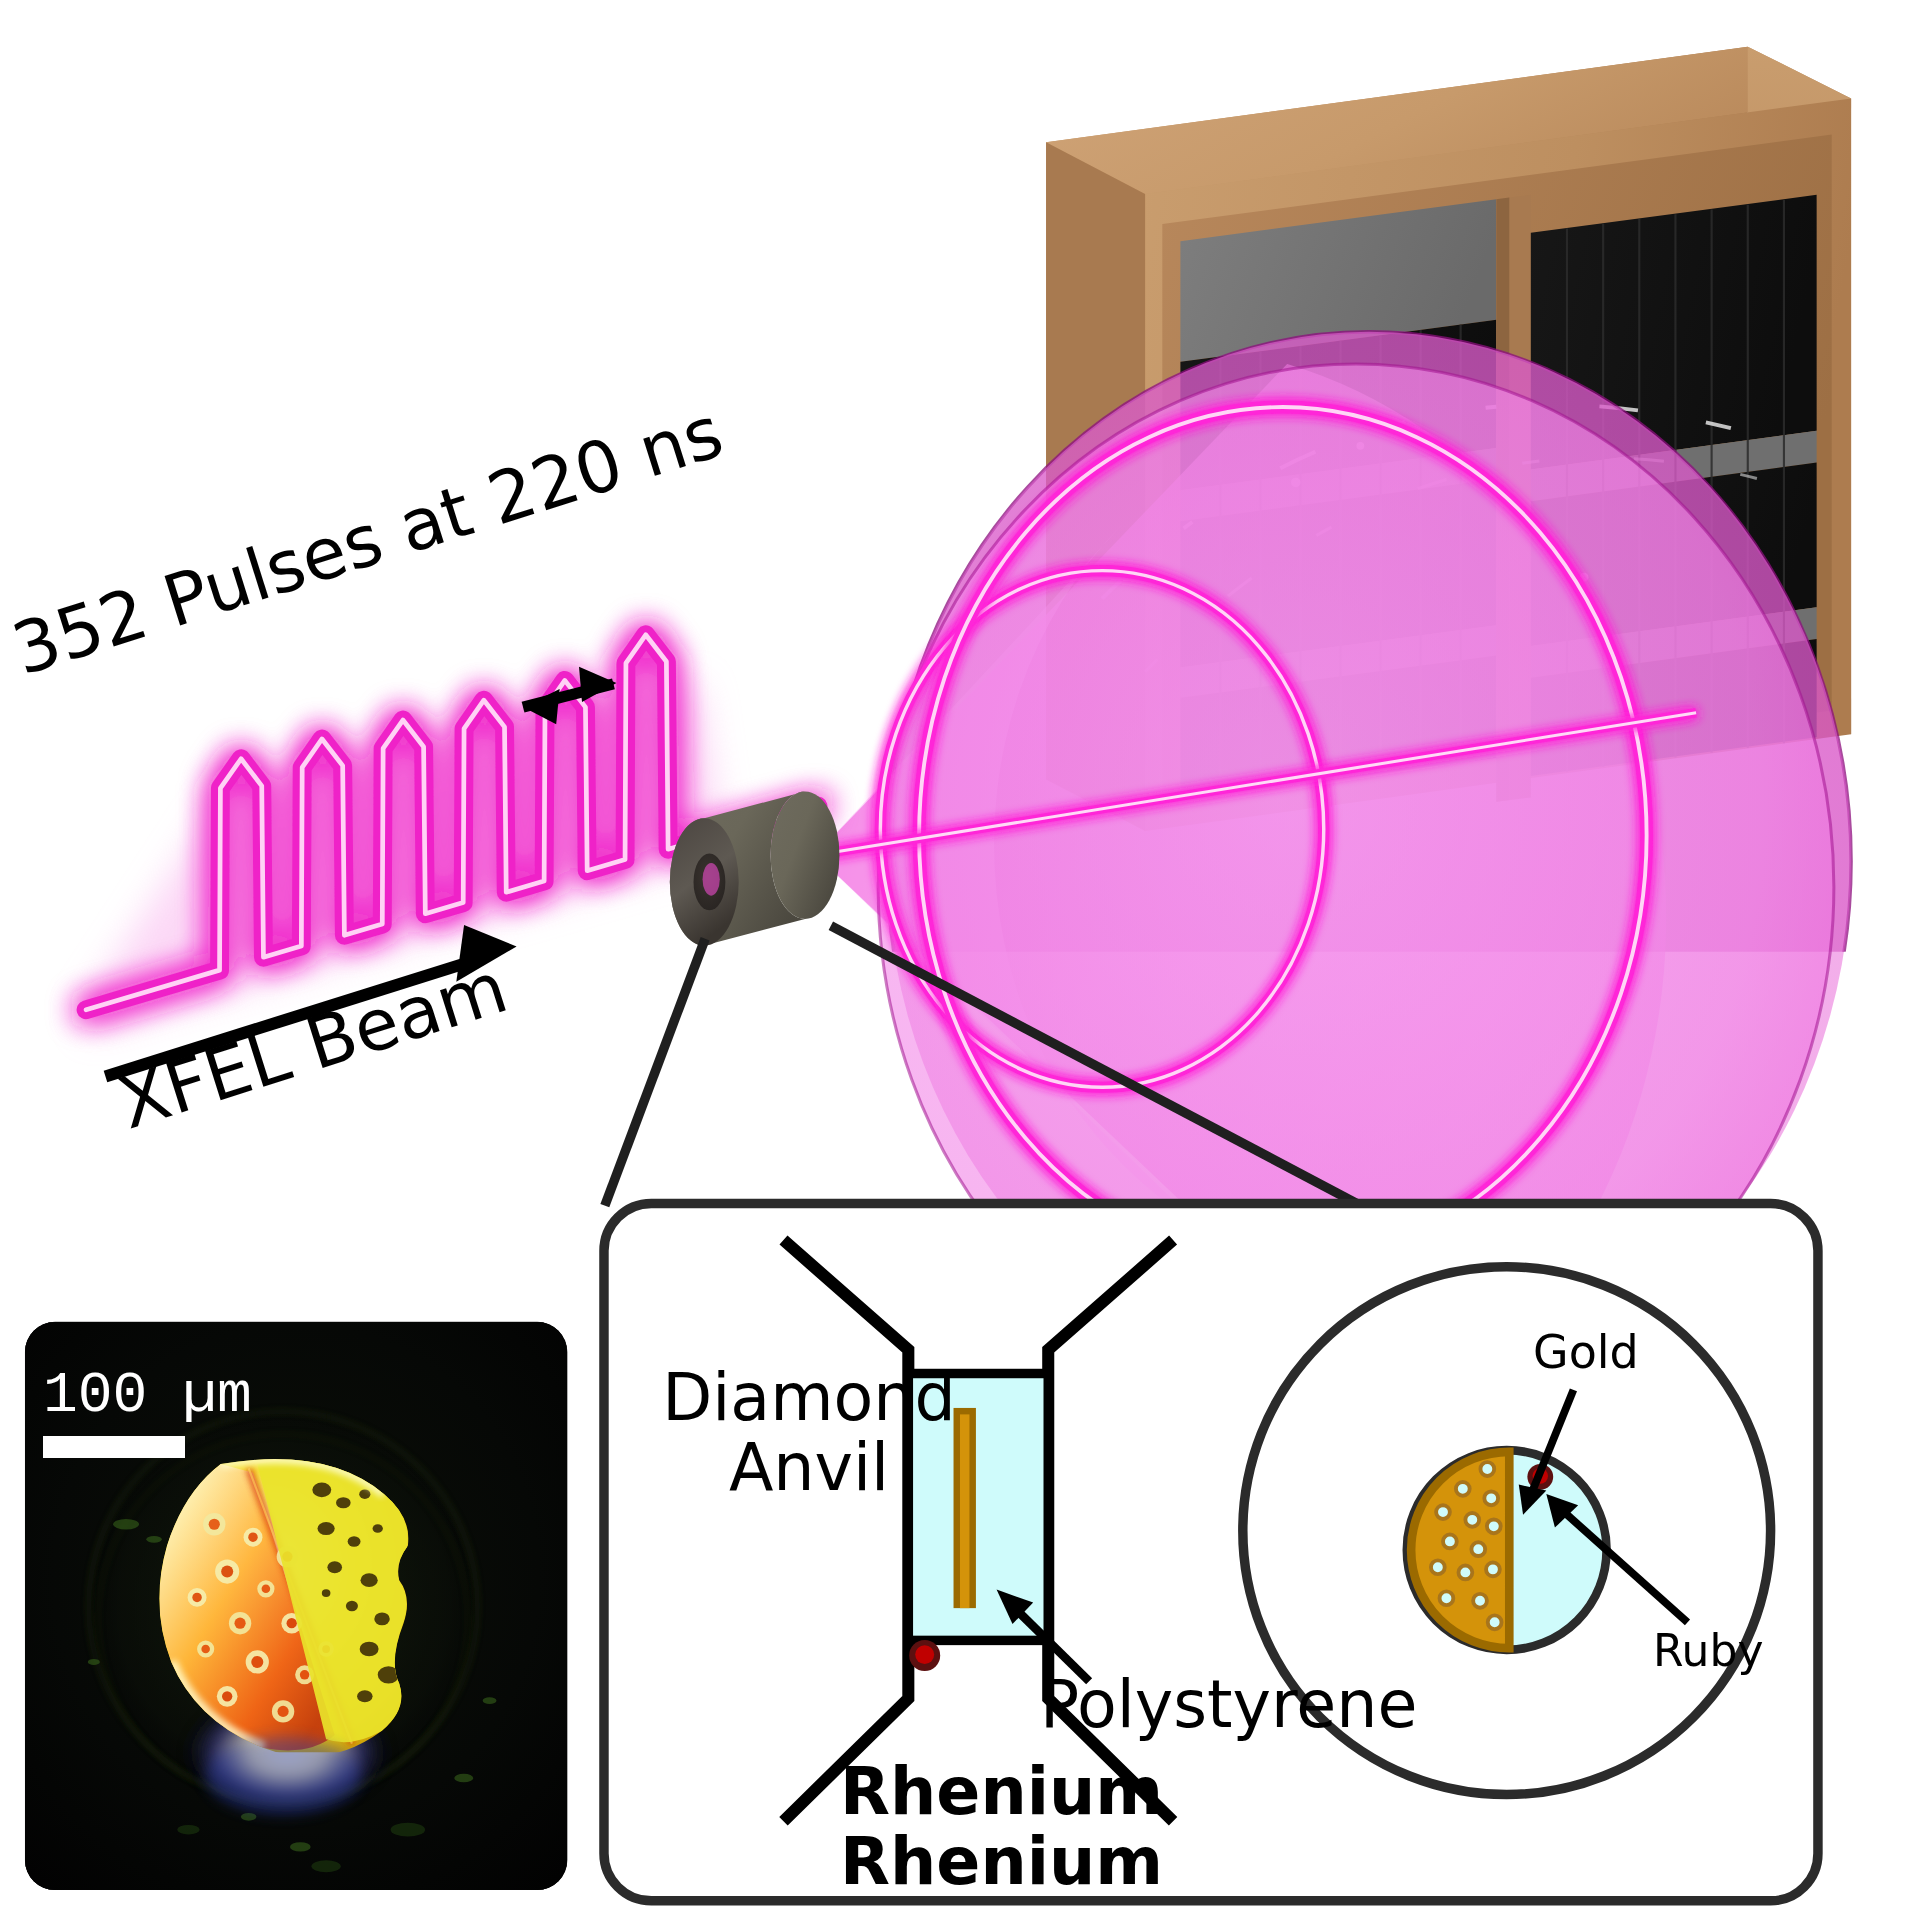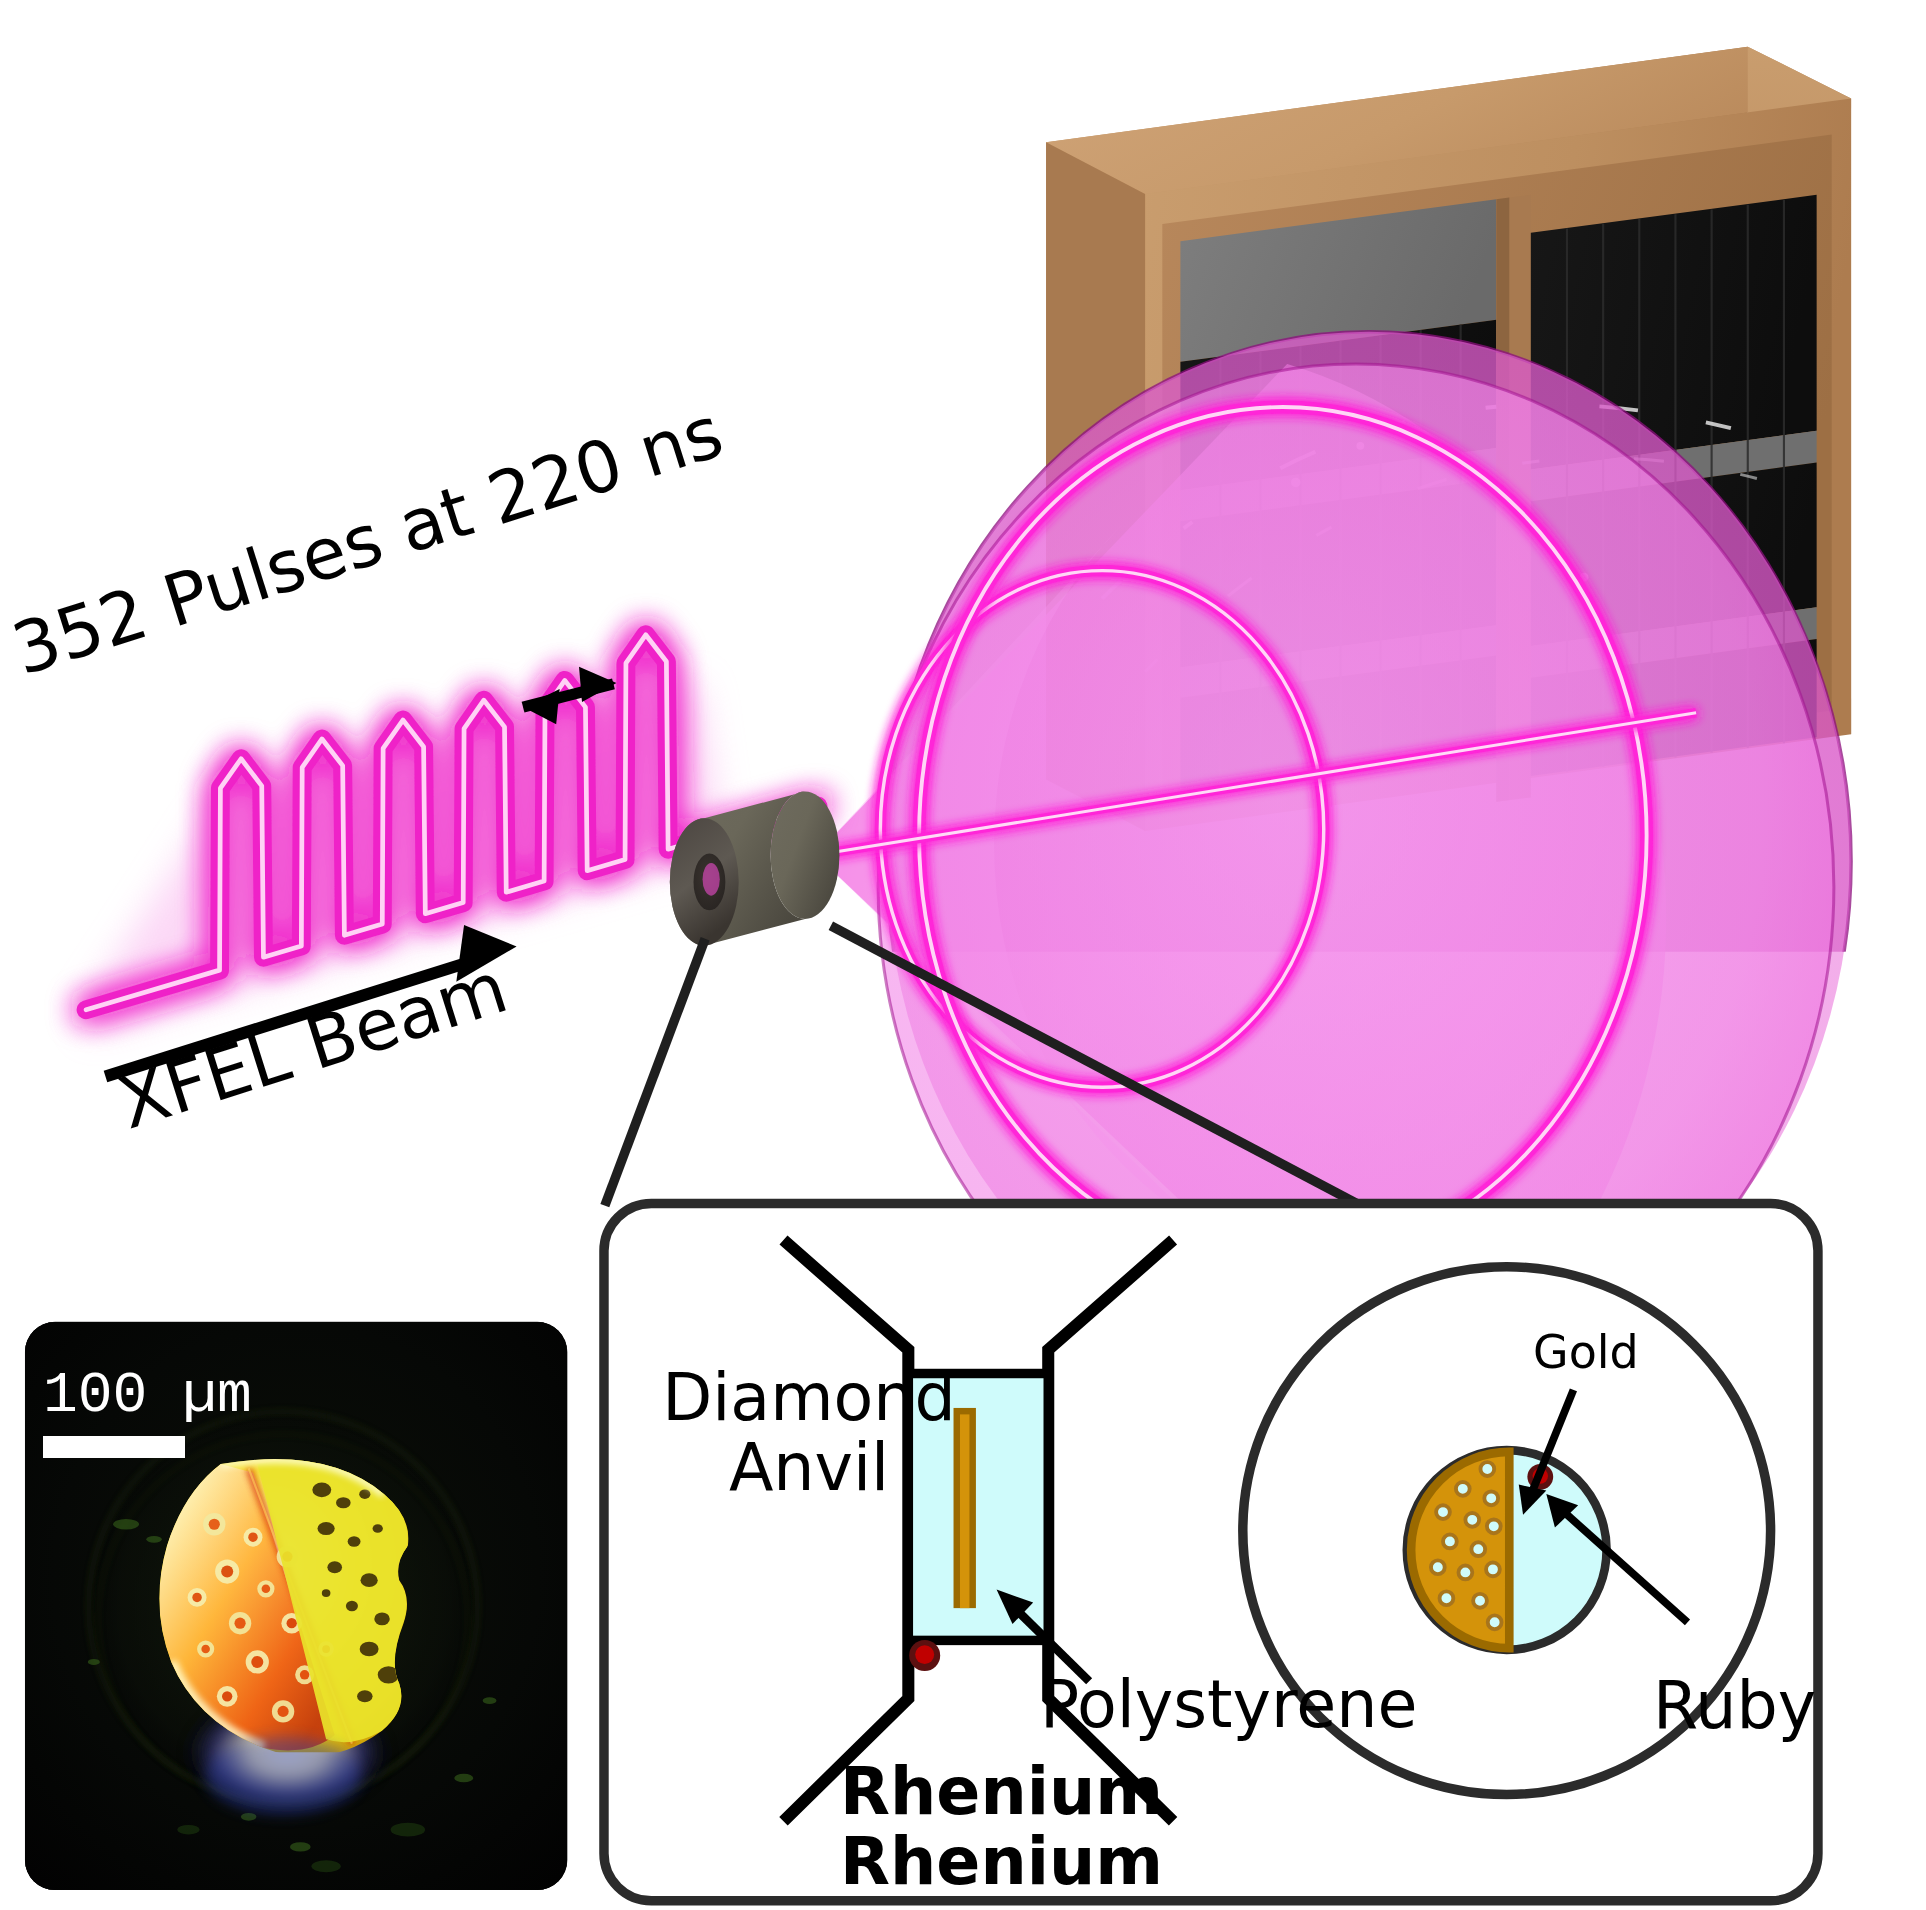--- a/index.html
+++ b/index.html
@@ -64,24 +64,23 @@
     font-size: 65px;
     left: 1040px;
     top: 1670px;
   }
   .lbl-gold {
     font-size: 46px;
     left: 1533px;
     top: 1328px;
   }
   .lbl-ruby {
-    font-size: 65px;
+    font-size: 44px;
     left: 1653px;
     top: 1627px;
-    margin-top: 44px;
   }
   .scalebar-text {
     position: absolute;
     left: 43px;
     top: 1363px;
     font-size: 58px;
     color: #ffffff;
     font-family: Liberation Mono, monospace;
     white-space: nowrap;
   }

